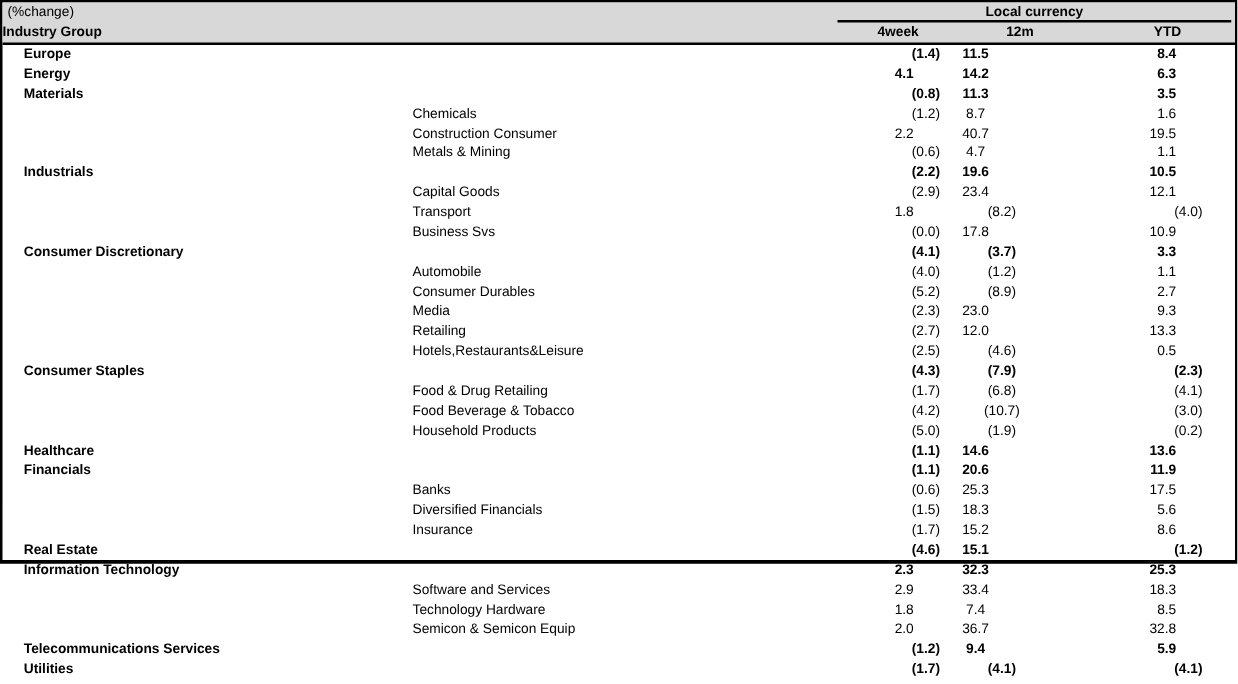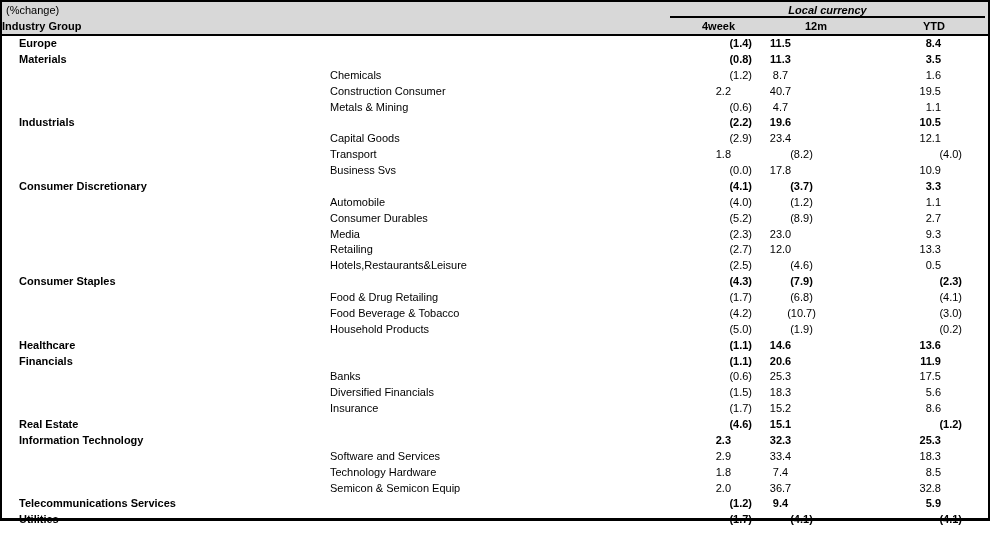--- a/index.html
+++ b/index.html
@@ -4,41 +4,40 @@
 <style>
   * { margin: 0; padding: 0; box-sizing: border-box; }
   html, body { background: #ffffff; }
   body {
     width: 990px; height: 547px;
     font-family: "Liberation Sans", sans-serif;
     color: #000;
     overflow: hidden;
   }
   .tbl {
-    width: 990px; height: 521px;
+    width: 990px; height: 451px;
     border: 2px solid #000;
     border-bottom-width: 3px;
     display: flex; flex-direction: column;
     background: #fff;
   }
   
   .hdr {
     background: #d8d8d8;
     border-bottom: 2px solid #000;
     flex: 0 0 auto;
   }
   .hdr-row { display: flex; height: 16px; line-height: 16px; font-size: 11px; }
   .hdr-change { flex: 0 0 668px; padding-left: 4px; font-weight: normal; }
   .hdr-currency-wrap {
     flex: 1 1 auto;
     text-align: center;
     font-weight: bold;
     border-bottom: 2px solid #000;
     margin-right: 3px;
-    font-style: italic;
   }
   .hdr-label { flex: 0 0 668px; padding-left: 0; font-weight: bold; }
   .hdr .col { font-weight: bold; text-align: right; padding-right: 3px; }
   .c1 { flex: 0 0 68px; }
   .c2 { flex: 0 0 92px; }
   .c3 { flex: 0 0 118px; }
   .fill { flex: 1 1 auto; }
   
   .body { flex: 1 1 auto; }
   .row { display: flex; height: 15.875px; line-height: 15.875px; font-size: 11px; }
@@ -72,20 +71,27 @@
   </div>
   <div class="body" id="rows">
       <div class="row group">
         <div class="lbl">Europe</div>
         <div class="num n1"><span class="v paren">(1.4)</span></div>
         <div class="num n2"><span class="v">11.5</span></div>
         <div class="num n3"><span class="v">8.4</span></div>
         <div class="fill"></div>
       </div>
       <div class="row group">
+        <div class="lbl">Energy</div>
+        <div class="num n1"><span class="v">4.1</span></div>
+        <div class="num n2"><span class="v">14.2</span></div>
+        <div class="num n3"><span class="v">6.3</span></div>
+        <div class="fill"></div>
+      </div>
+      <div class="row group">
         <div class="lbl">Materials</div>
         <div class="num n1"><span class="v paren">(0.8)</span></div>
         <div class="num n2"><span class="v">11.3</span></div>
         <div class="num n3"><span class="v">3.5</span></div>
         <div class="fill"></div>
       </div>
       <div class="row sub">
         <div class="lbl">Chemicals</div>
         <div class="num n1"><span class="v paren">(1.2)</span></div>
         <div class="num n2"><span class="v">8.7</span></div>

